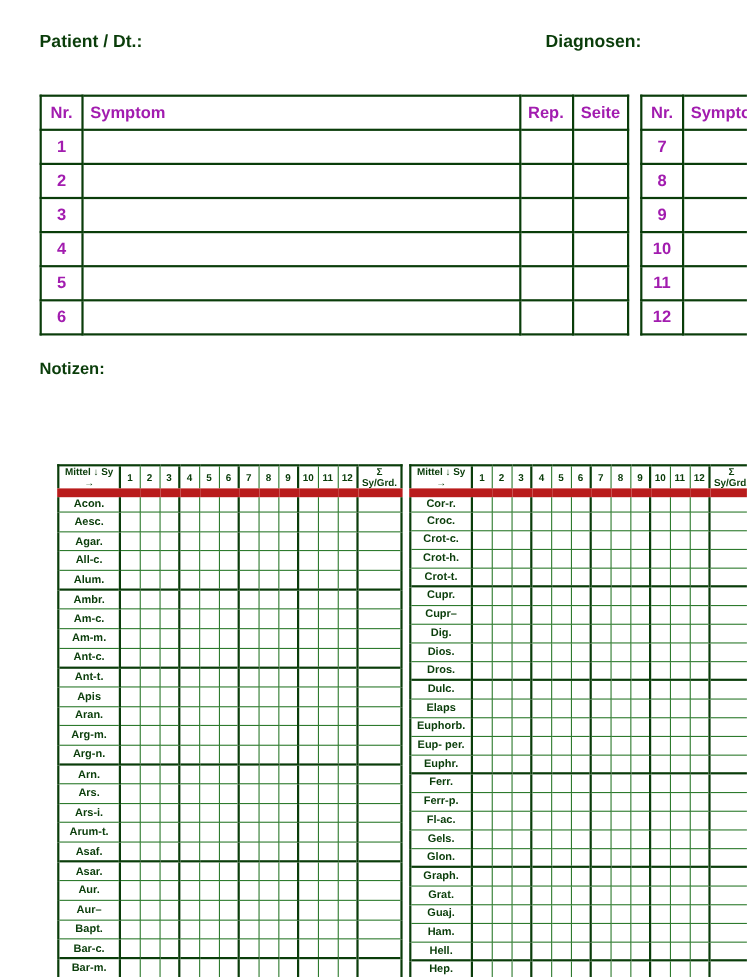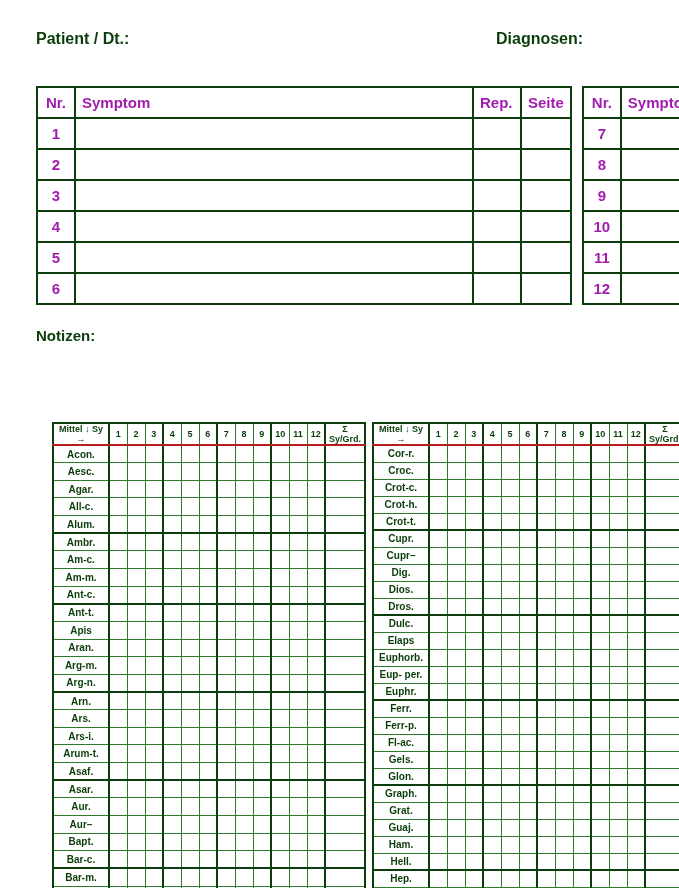--- a/index.html
+++ b/index.html
@@ -91,21 +91,21 @@
   }
   table.remedy col.num { width: 18px; }
   table.remedy col.name { width: 56px; }
   table.remedy col.sum { width: 40px; }
   
   table.remedy .gb-l { border-left: 2px solid #0a3d0a; }
   table.remedy tr th, table.remedy tr:first-child td { border-top: 2px solid #0a3d0a; }
   table.remedy .bt { border-top: 2px solid #0a3d0a; }
   table.remedy .bl { border-left: 2px solid #0a3d0a; }
   table.remedy .br { border-right: 2px solid #0a3d0a; text-align: center; }
-  table.remedy tr th { border-bottom: 2px solid #b91c1c; }
+  table.remedy tr th { border-bottom: 8px solid #b91c1c; }
 </style>
 </head>
 <body>
 
 <div class="page">
 
   <div class="header-row">
     <div class="header-left">Patient / Dt.:</div>
     <div class="header-right">Diagnosen:</div>
   </div>

